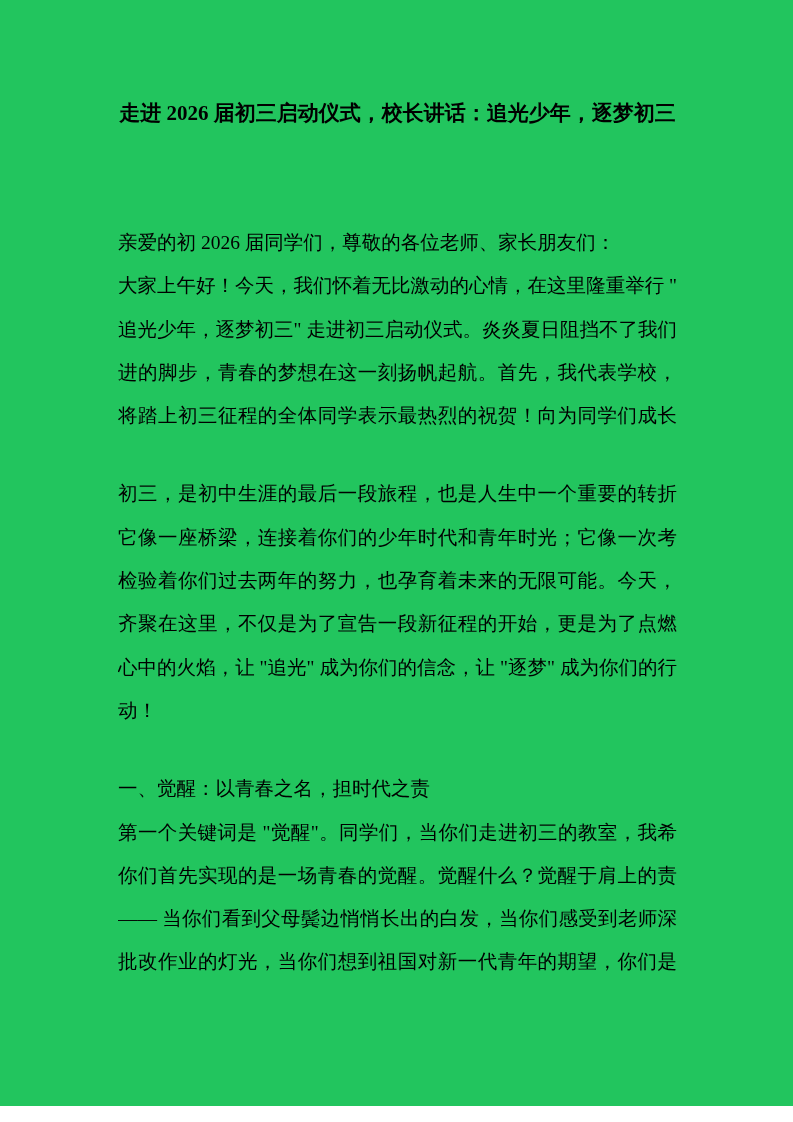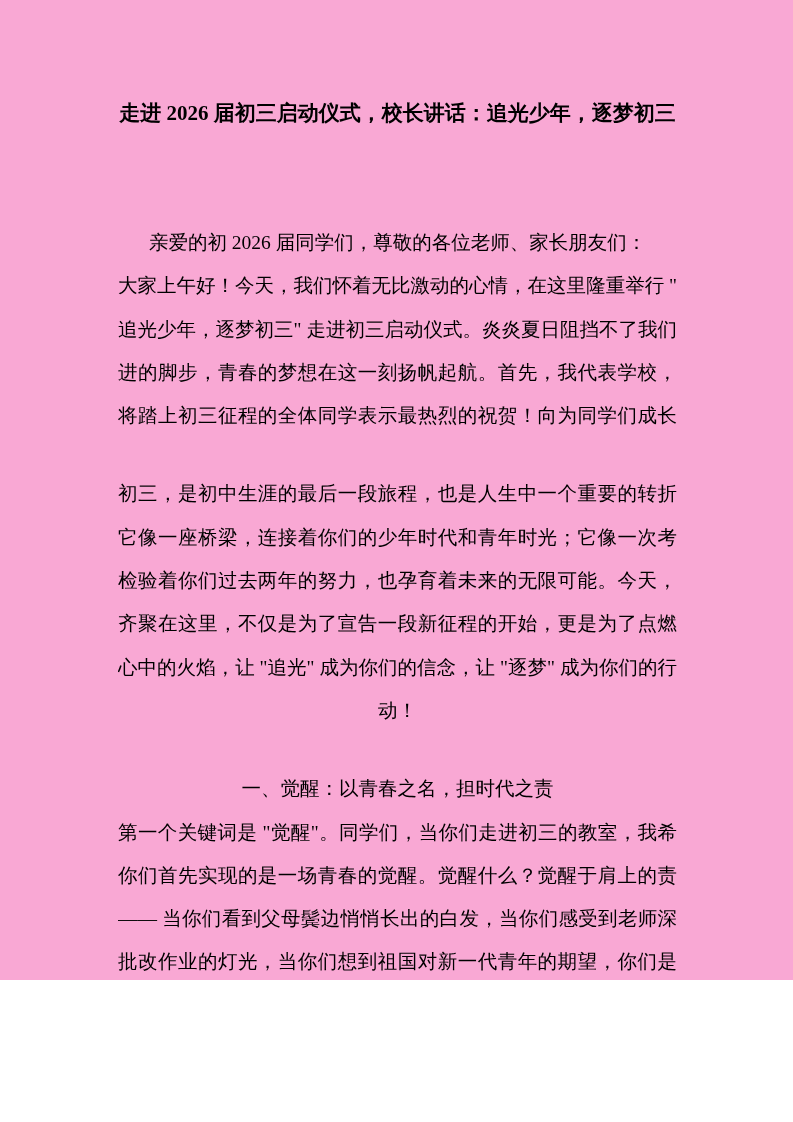--- a/index.html
+++ b/index.html
@@ -7,23 +7,23 @@
     padding: 0;
   }
   body {
     width: 793px;
     height: 1122px;
     background: #ffffff;
   }
   .page {
     position: relative;
     width: 793px;
-    height: 980px;
+    height: 1106px;
     box-sizing: border-box;
-    background: #f9a8d4;
+    background: #22c55e;
     color: #000000;
     padding: 100px 116px 0 118px;
     overflow: hidden;
     font-family: "Liberation Serif", "DejaVu Serif", serif;
   }
   .doc-title {
     margin: 0 0 95px 0;
     font-size: 21px;
     line-height: 26px;
     font-weight: 700;
@@ -38,24 +38,24 @@
     line-height: 43.3px;
     height: 43.3px;
     overflow: hidden;
     text-align: left;
   }
   .line-full {
     text-align: justify;
     text-align-last: justify;
   }
   .line-para-end {
-    text-align: center;
+    text-align: left;
   }
   .line-heading {
-    text-align: center;
+    text-align: left;
   }
   .line-blank {
     height: 35px;
   }
 </style>
 </head>
 <body>
 
 <div class="page">
   <h1 class="doc-title">走进 2026 届初三启动仪式，校长讲话：追光少年，逐梦初三</h1>

